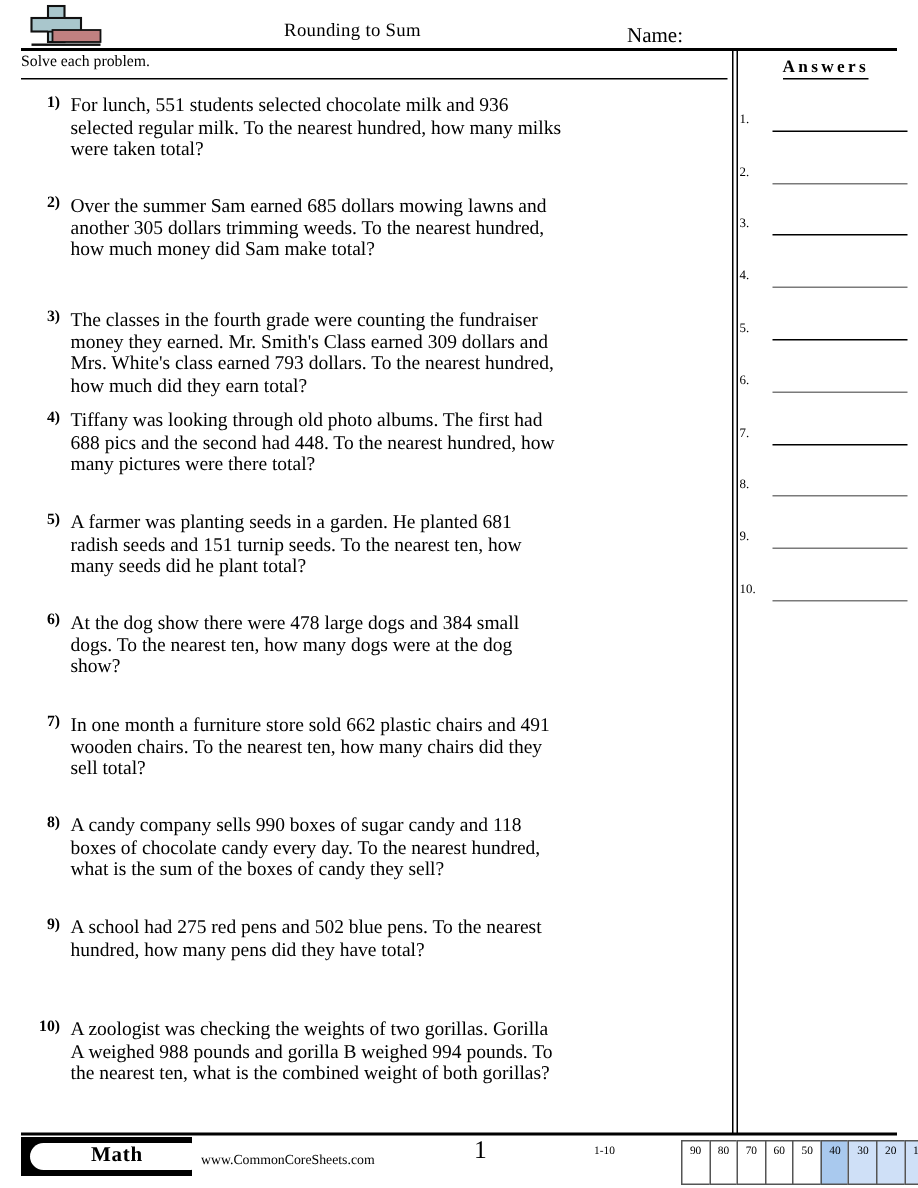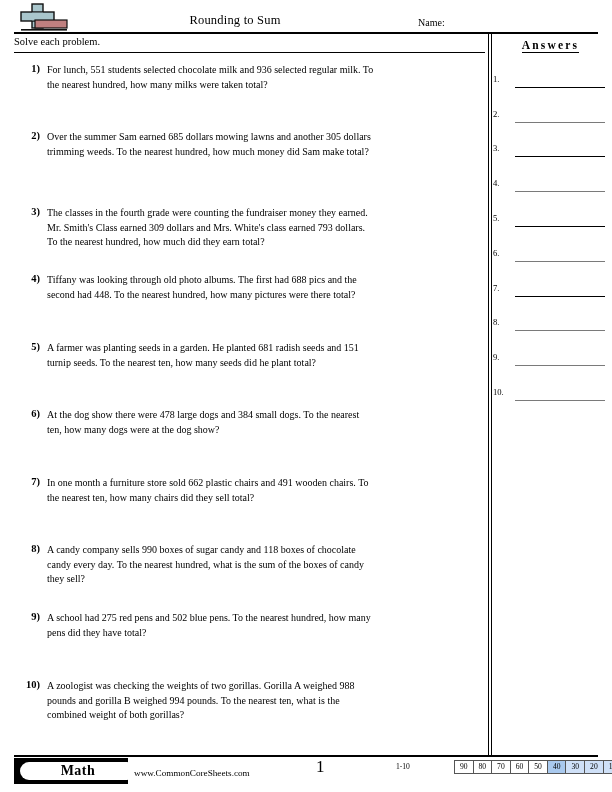--- a/index.html
+++ b/index.html
@@ -32,21 +32,21 @@
     position: absolute;
     left: 0; top: 13px;
     width: 470px;
     text-align: center;
     font-size: 12.5px;
     letter-spacing: 0.2px;
   }
   .name-label {
     position: absolute;
     left: 418px; top: 17px;
-    font-size: 10px;
+    font-size: 14px;
   }
   .rule-top {
     position: absolute;
     left: 14px; top: 32px;
     width: 584px;
     height: 2px;
     background: #000;
   }
 
   
@@ -96,21 +96,21 @@
   .problem .num {
     position: absolute;
     left: 0; top: 0;
     width: 26px;
     text-align: right;
     font-size: 10.5px;
     font-weight: bold;
   }
   .problem .txt {
     margin-left: 33px;
-    font-size: 10px;
+    font-size: 13px;
     line-height: 14.6px;
     text-align: left;
   }
 
   
   .answers-head {
     position: absolute;
     left: 493px; top: 39px;
     width: 115px;
     text-align: center;
@@ -193,21 +193,21 @@
     gap: 40px;
   }
   .scale .range {
     font-size: 7.6px;
     line-height: 13px;
     padding-right: 4px;
     white-space: nowrap;
   }
   .scale .cell {
     width: 18.6px;
-    height: 14px;
+    height: 30px;
     box-sizing: border-box;
     border: 1px solid #555;
     border-right: none;
     font-size: 7.6px;
     line-height: 11px;
     text-align: center;
     background: #ffffff;
   }
   .scale .cell.last { border-right: 1px solid #555; }
   .scale .cell.lite { background: #cfe0f7; }

